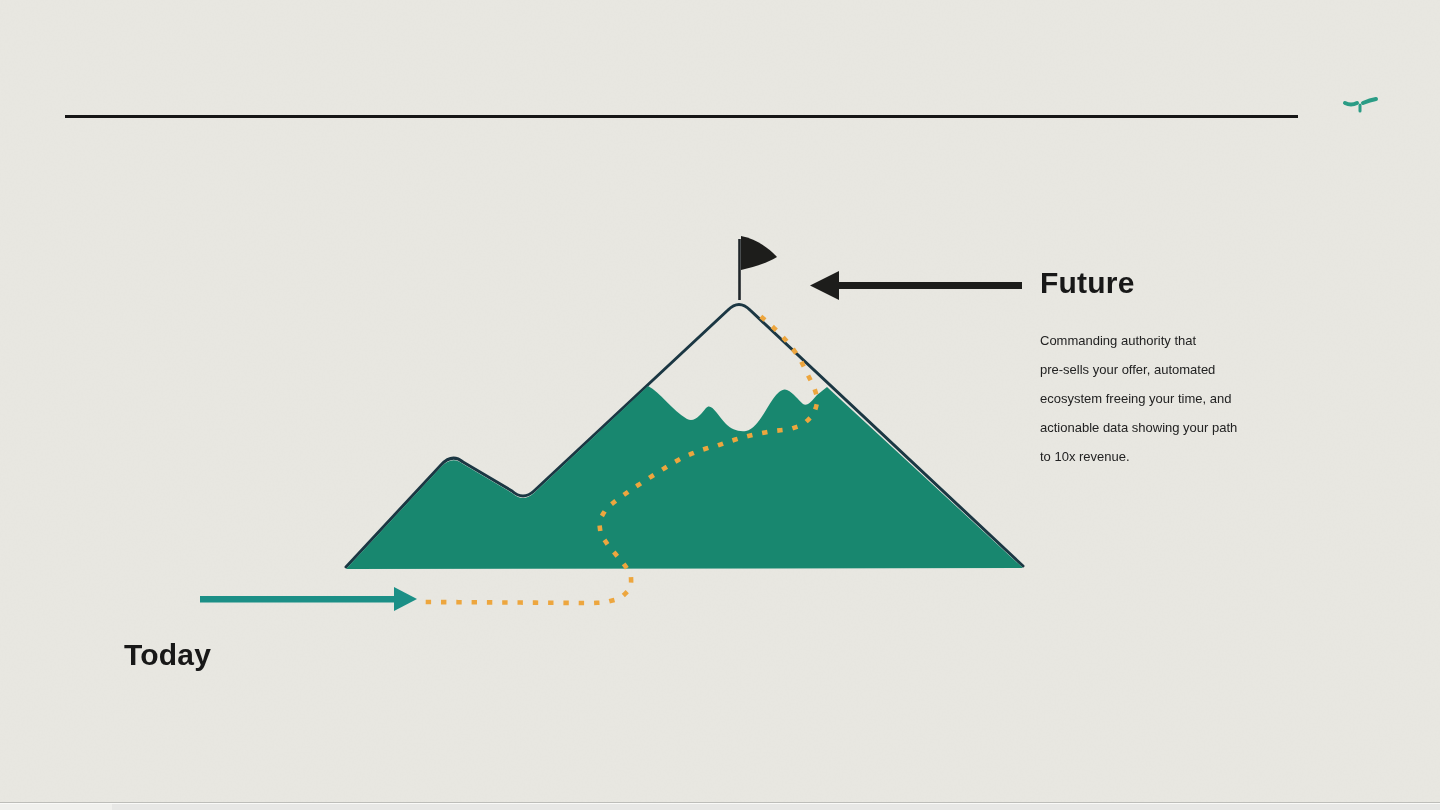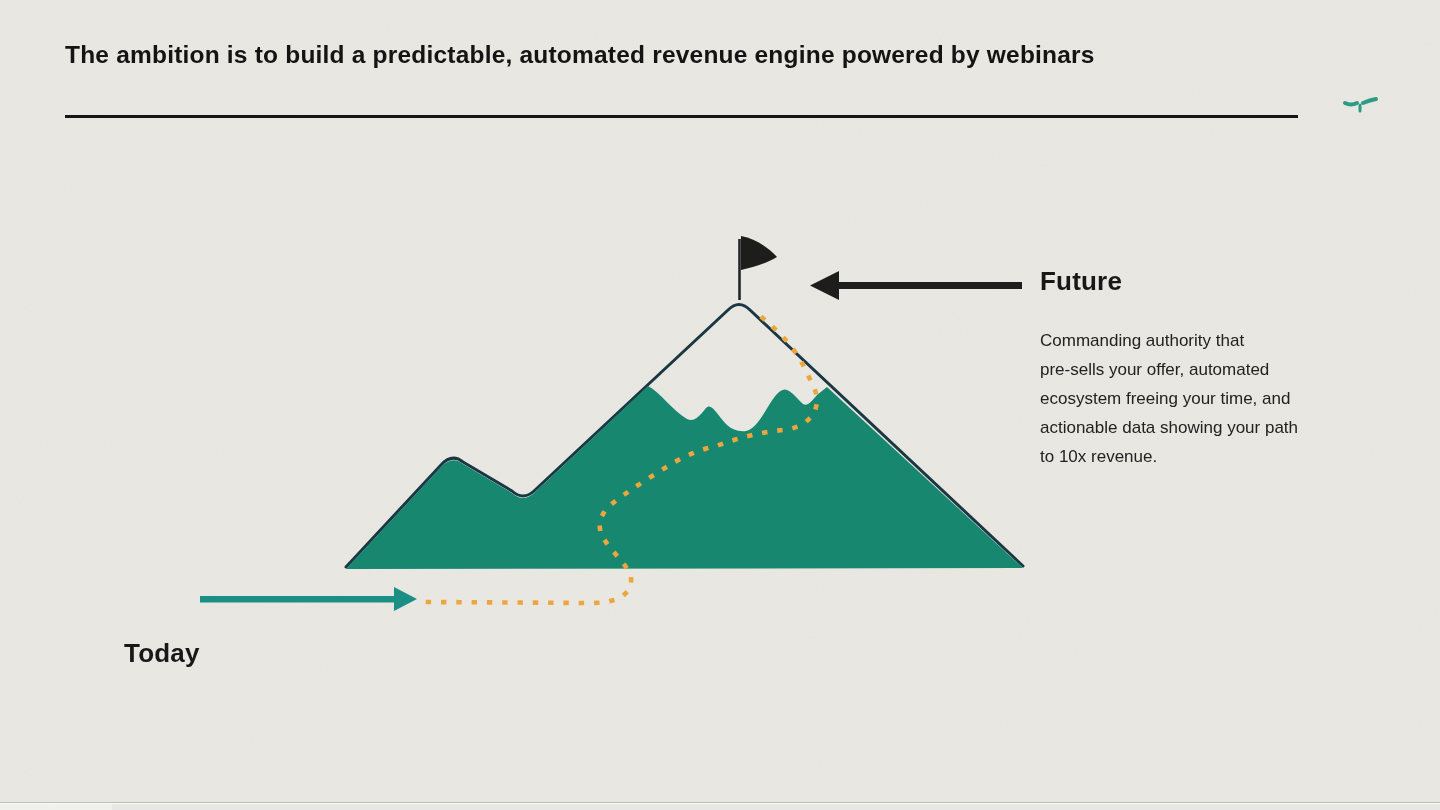--- a/index.html
+++ b/index.html
@@ -16,24 +16,24 @@
   .slide-title{
     left:65px;top:41px;width:1280px;
     font-size:24.5px;font-weight:bold;color:#141414;letter-spacing:.2px;
     white-space:nowrap;
   }
   .title-rule{
     left:65px;top:115px;width:1233px;height:3px;background:#161616;
   }
   .diagram-svg{left:0;top:0;width:1440px;height:810px;pointer-events:none;}
   .section-heading{
-    font-size:26px;font-weight:bold;color:#181818;letter-spacing:.2px;
+    font-size:30px;font-weight:bold;color:#181818;letter-spacing:.2px;
   }
   .section-body{
-    font-size:17px;line-height:29px;color:#222;
+    font-size:13px;line-height:29px;color:#222;
     white-space:pre-line;
   }
   .future-heading{left:1040px;top:266px;}
   .future-body{left:1040px;top:326px;width:345px;}
   .today-heading{left:124px;top:638px;}
   .today-body{left:124px;top:678px;width:700px;}
   .bottom-bar{
     left:0;top:802px;width:1440px;height:8px;
     background:#e7e7e5;
     border-top:1px solid #bdbdb9;
@@ -50,21 +50,20 @@
 <div class="slide">
 
   <svg class="texture">
     <filter id="paperNoise">
       <feTurbulence type="fractalNoise" baseFrequency="0.55" numOctaves="2" stitchTiles="stitch"></feTurbulence>
       <feColorMatrix type="matrix" values="0 0 0 0 0.45  0 0 0 0 0.44  0 0 0 0 0.40  0 0 0 0.05 0"></feColorMatrix>
     </filter>
     <rect width="100%" height="100%" filter="url(#paperNoise)"></rect>
   </svg>
 
-  <div class="abs slide-title">The ambition is to build a predictable, automated revenue engine powered by webinars</div>
   <div class="abs title-rule"></div>
 
   <svg class="abs diagram-svg" viewBox="0 0 1440 810">
 
     <g stroke="#2a9c85" fill="none" stroke-linecap="round">
       <path d="M 1345 103 Q 1351 106 1357 103" stroke-width="4"></path>
       <path d="M 1360 105 L 1360 111" stroke-width="3"></path>
       <path d="M 1363 103 Q 1370 100 1376 99" stroke-width="4"></path>
     </g>
 

